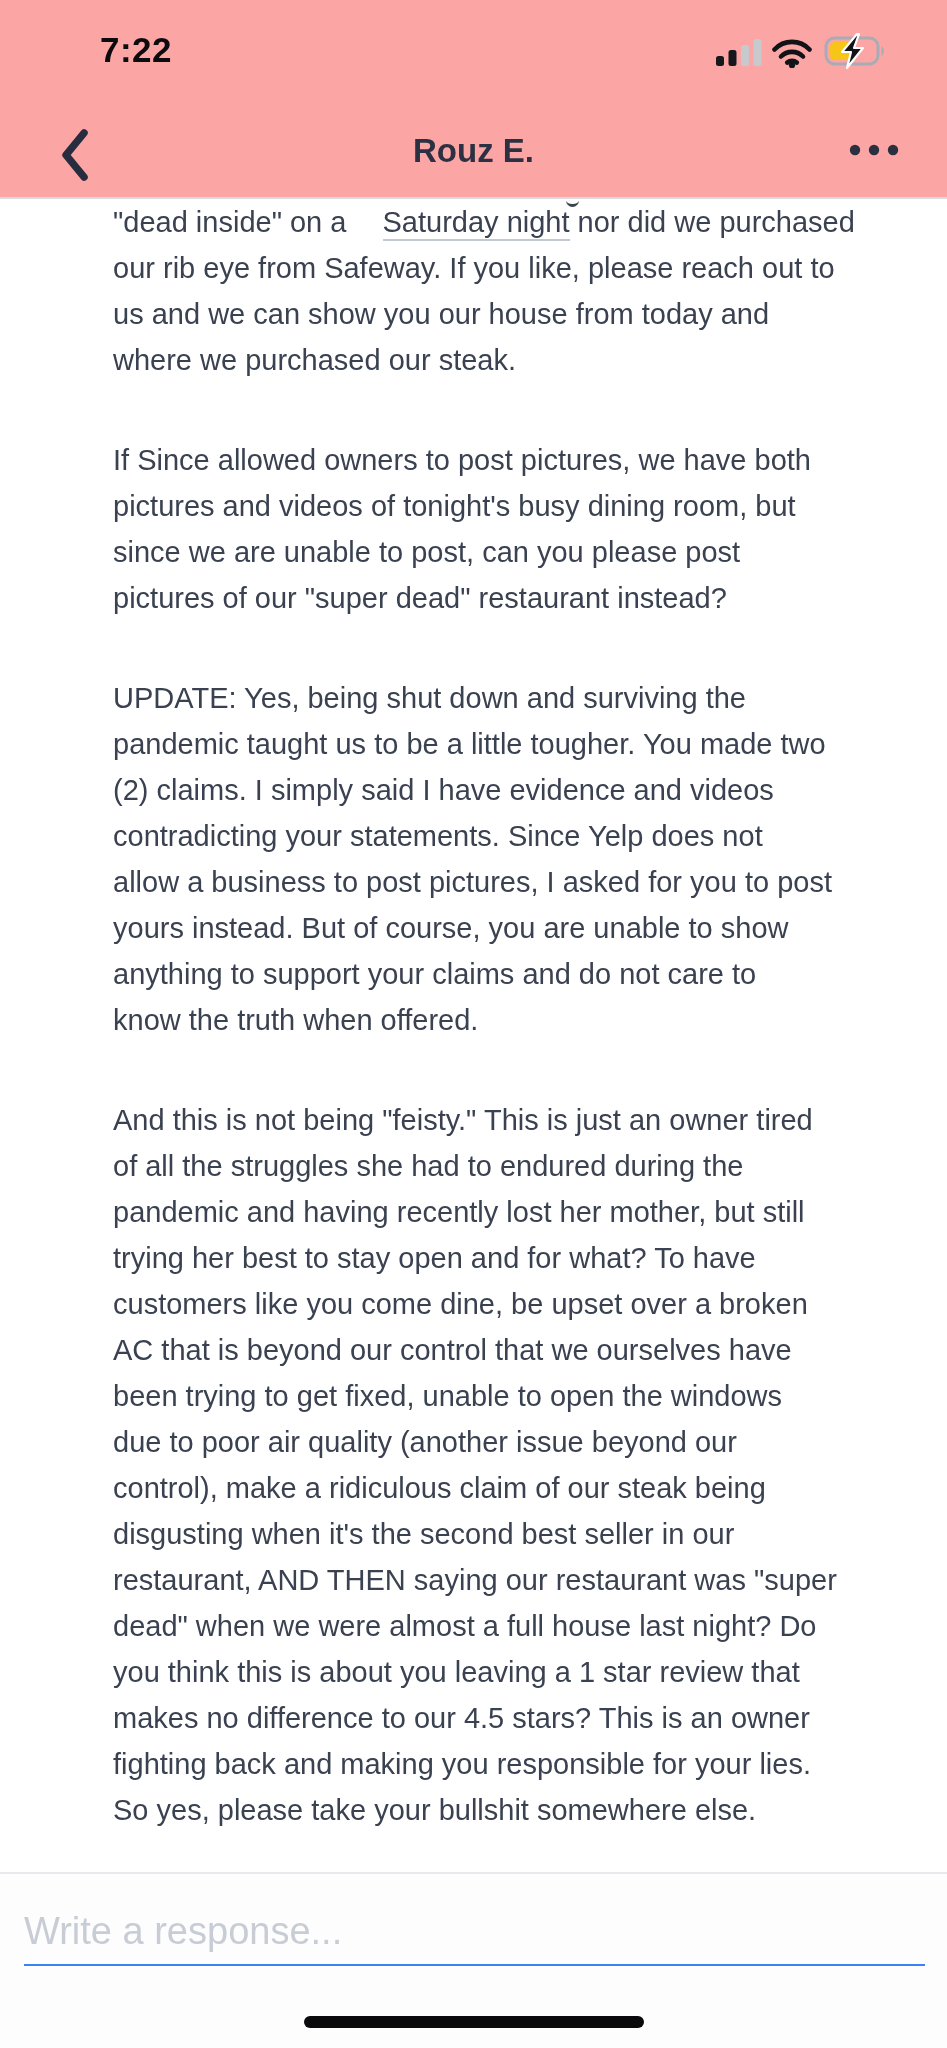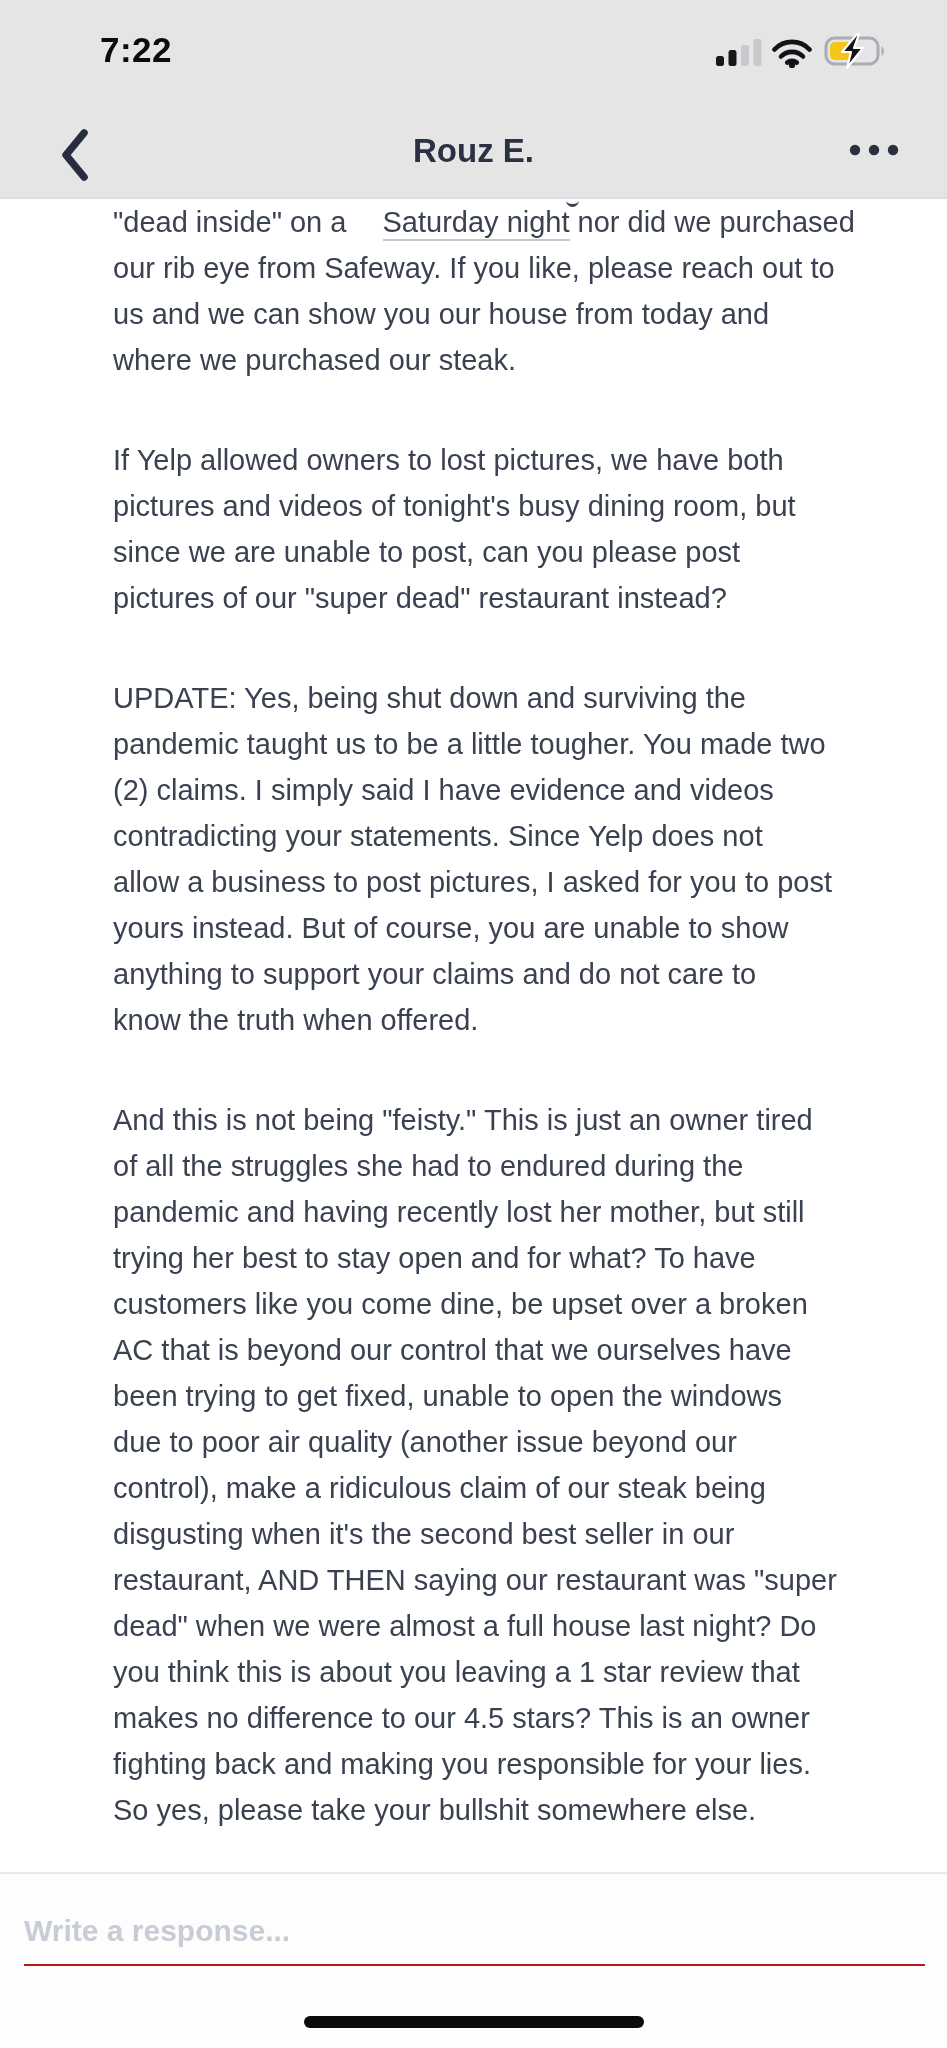--- a/index.html
+++ b/index.html
@@ -1,17 +1,17 @@
 <!DOCTYPE html>
 <html><head>
 <meta charset="utf-8">
 <style>
   html,body{margin:0;padding:0;background:#ffffff;}
   .screen{
-    position:relative;width:947px;height:2048px;background:#e5e5e5;overflow:hidden;
+    position:relative;width:947px;height:2048px;background:#fca5a5;overflow:hidden;
     font-family:"Liberation Sans","DejaVu Sans",sans-serif;
   }
   
   .status-time{
     position:absolute;left:100px;top:30px;font-size:35px;font-weight:700;
     color:#0c0c0e;letter-spacing:.5px;
   }
   .icon-cell{position:absolute;left:716px;top:36px;}
   .icon-wifi{position:absolute;left:772px;top:38px;}
   .icon-batt{position:absolute;left:824px;top:33px;}
@@ -51,23 +51,23 @@
   
   .divider-bottom{
     position:absolute;left:0;top:1872px;width:947px;height:2px;background:#e7e9ec;
   }
   .footer{
     position:absolute;left:0;top:1874px;width:947px;height:174px;background:#fdfdfe;
   }
   .response-input{
     position:absolute;left:24px;top:1898px;width:901px;height:66px;
     border:none;outline:none;background:transparent;
-    border-bottom:2px solid #b91c1c;
+    border-bottom:2px solid #3b82f6;
     font-family:"Liberation Sans","DejaVu Sans",sans-serif;
-    font-size:30px;color:#3a4150;padding:0;font-weight:bold;
+    font-size:38px;color:#3a4150;padding:0;
   }
   .response-input::placeholder{color:#c7ccd5;opacity:1;}
   .home-indicator{
     position:absolute;left:50%;top:2016px;transform:translateX(-50%);
     width:340px;height:12px;border-radius:7px;background:#0a0a0c;cursor:grab;
   }
 </style>
 </head>
 <body>
 
@@ -125,21 +125,21 @@
   <div class="divider-top"></div>
 
   <div class="content">
     <div class="clipped-fragment"></div>
 
     <p class="para"><span>"dead inside" on a </span><span class="date-link">Saturday night</span><span> nor did we purchased
 our rib eye from Safeway. If you like, please reach out to
 us and we can show you our house from today and
 where we purchased our steak.</span></p>
 
-    <p class="para">If Yelp allowed owners to lost pictures, we have both
+    <p class="para">If Since allowed owners to post pictures, we have both
 pictures and videos of tonight's busy dining room, but
 since we are unable to post, can you please post
 pictures of our "super dead" restaurant instead?</p>
 
     <p class="para">UPDATE: Yes, being shut down and surviving the
 pandemic taught us to be a little tougher. You made two
 (2) claims. I simply said I have evidence and videos
 contradicting your statements. Since Yelp does not
 allow a business to post pictures, I asked for you to post
 yours instead. But of course, you are unable to show

